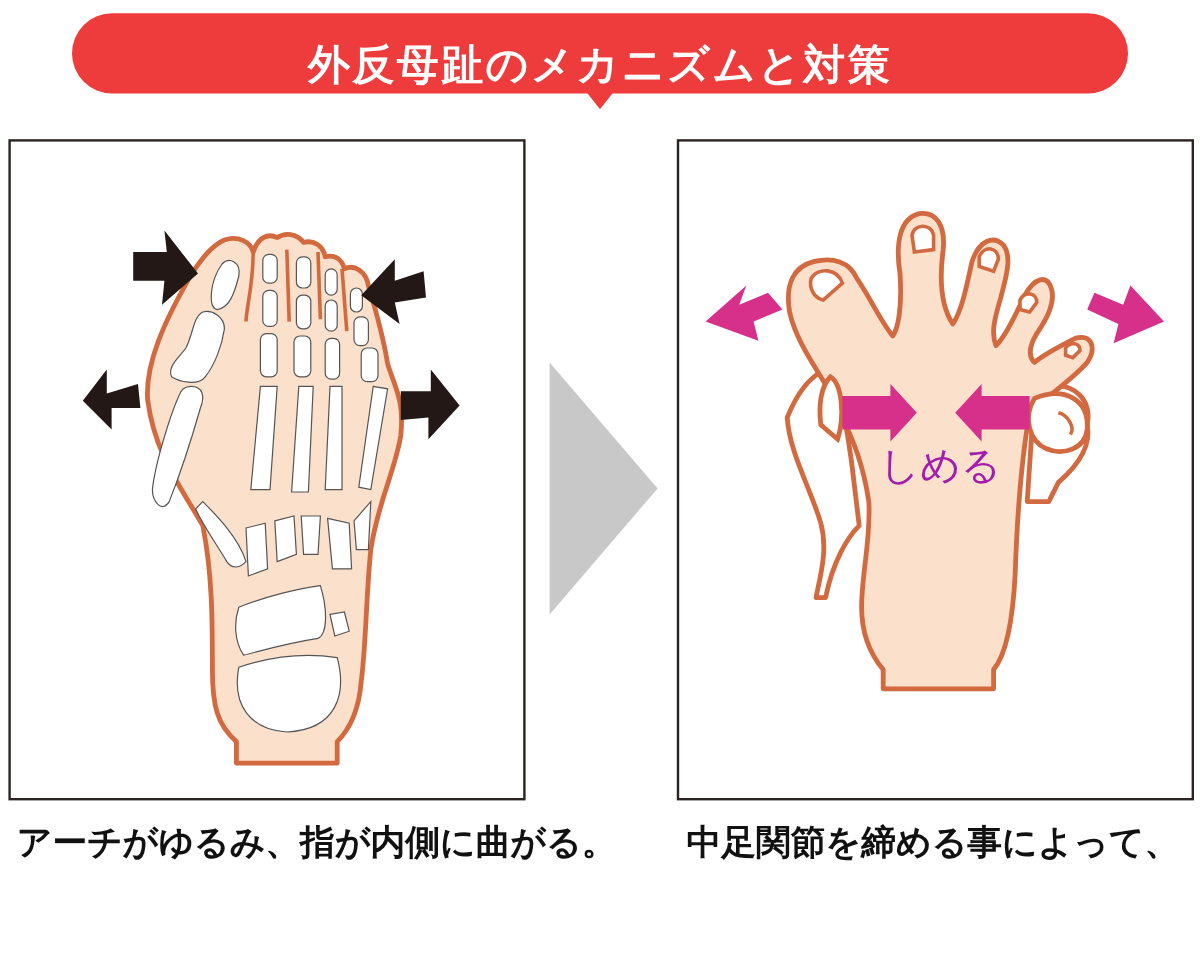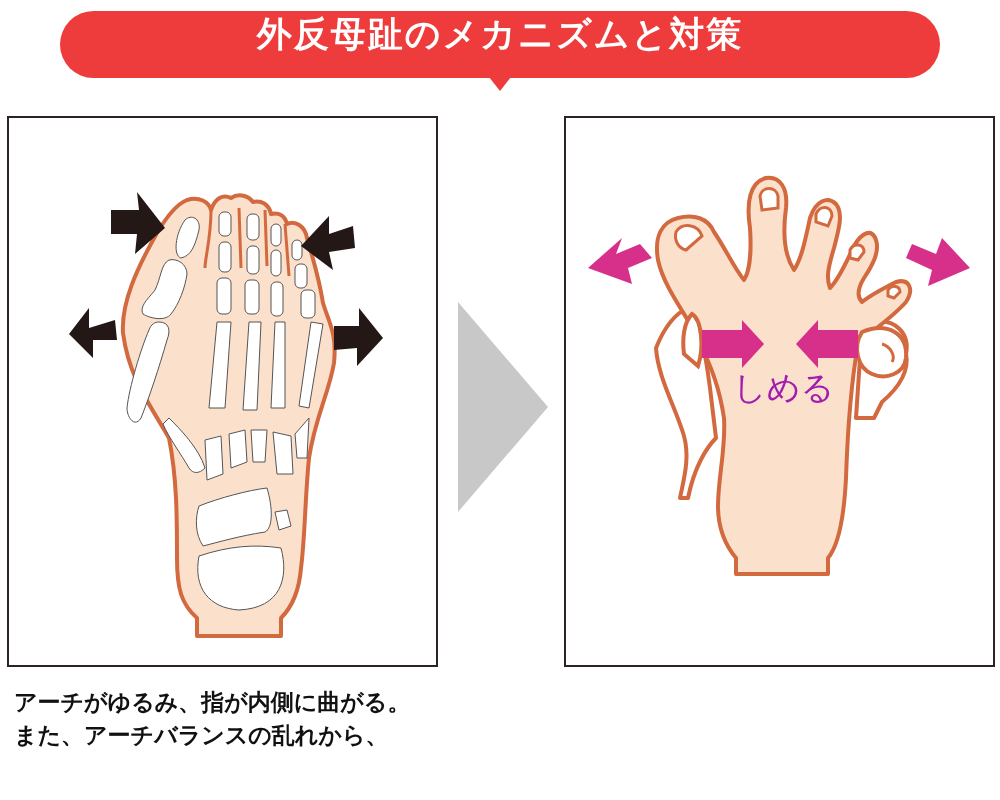--- a/index.html
+++ b/index.html
@@ -1,30 +1,30 @@
 <!DOCTYPE html>
 <html><head>
 <meta charset="utf-8">
 <style>
   html, body { margin:0; padding:0; background:#ffffff; }
   body { width:1000px; height:800px; position:relative; overflow:hidden;
          font-family:"DejaVu Sans", "Liberation Sans", sans-serif; color:#111; }
   .banner { position:absolute; left:60px; top:11px; width:880px; height:67px;
-            background:#ee3b3b; border-radius:34px; display:flex; align-items:flex-start; justify-content:center; }
+            background:#ee3b3b; border-radius:34px; display:flex; align-items:flex-end; justify-content:center; }
   .banner-pointer { position:absolute; left:489px; top:77px; width:0; height:0;
             border-left:11px solid transparent; border-right:11px solid transparent; border-top:14px solid #ee3b3b; }
   .banner-title { color:#fff; font-weight:bold; font-size:35px; letter-spacing:2px;
             font-family:"DejaVu Sans", sans-serif; }
   .panel { position:absolute; border:2px solid #2b2422; background:#fff; box-sizing:border-box; }
   .panel-left { left:7px; top:116px; width:431px; height:551px; }
   .panel-right { left:564px; top:116px; width:431px; height:551px; }
   .panel svg { position:absolute; left:0; top:0; }
   .next-arrow { position:absolute; left:458px; top:302px; width:0; height:0;
             border-top:105px solid transparent; border-bottom:105px solid transparent; border-left:90px solid #c8c8c8; }
-  .caption { position:absolute; font-size:23px; line-height:33px; font-weight:bold; color:#111; }
+  .caption { position:absolute; font-size:29px; line-height:33px; font-weight:bold; color:#111; }
   .caption-left { left:14px; top:686px; }
   .caption-right { left:572px; top:686px; }
   .caption div { white-space:nowrap; }
   .shimeru { position:absolute; left:733px; top:366px; font-size:33px; color:#a21caf;
             font-family:"DejaVu Sans", sans-serif; }
 </style>
 </head>
 <body>
 
 <div class="banner">
@@ -132,16 +132,16 @@
       <polygon points="346,126 370,136 376,120 404,150 362,168 366,152 340,140"></polygon>
       <polygon points="136,212 176,212 176,202 198,226 176,250 176,240 136,240"></polygon>
       <polygon points="292,212 252,212 252,202 230,226 252,250 252,240 292,240"></polygon>
     </g>
   </svg>
 </div>
 <div class="shimeru">しめる</div>
 
 <div class="caption caption-left">
   <div>アーチがゆるみ、指が内側に曲がる。</div>
-  <div>また、アーチバランスの乱れから、</div>
 </div>
 <div class="caption caption-right">
+  <div>中足関節を締める事によって、</div>
 </div>
 
 </body></html>

